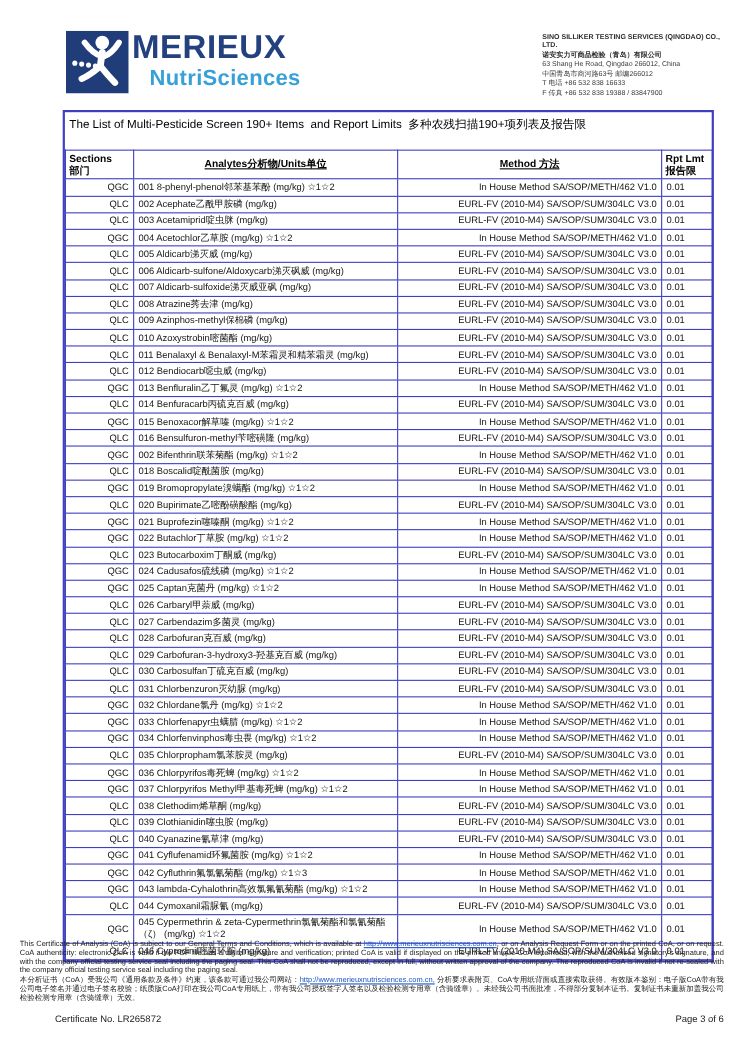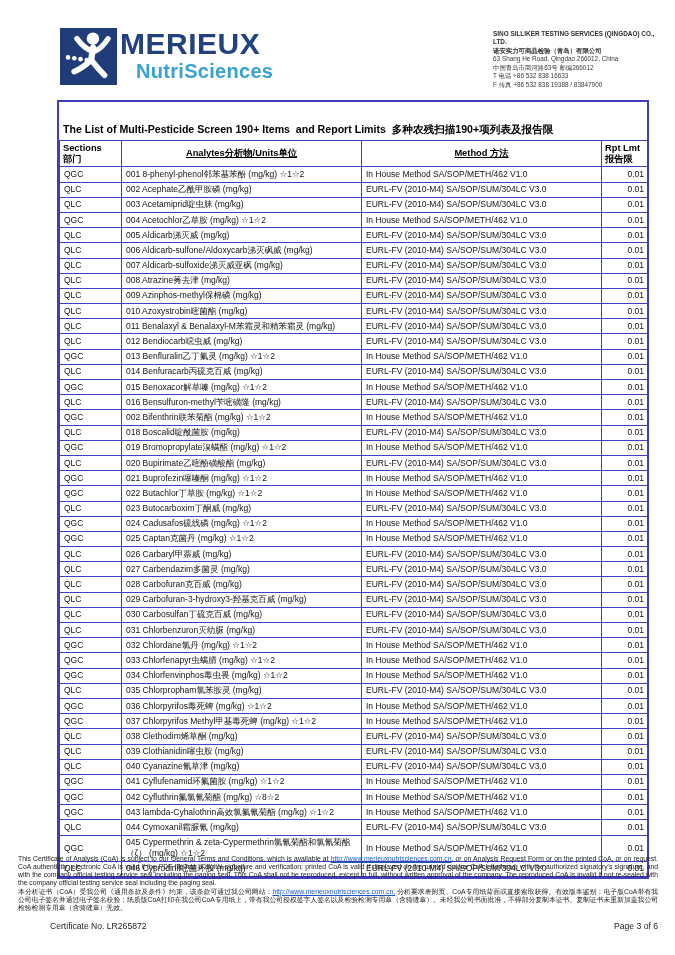--- a/index.html
+++ b/index.html
@@ -25,35 +25,34 @@
   .brand-top{font-size:30px;font-weight:bold;color:var(--brand);letter-spacing:.5px;}
   .brand-bottom{font-size:20px;font-weight:bold;color:var(--nutri);letter-spacing:.3px;margin-top:2px;margin-left:16px;}
   .company{position:absolute;left:493px;top:30px;width:165px;font-size:6.4px;line-height:1.32;color:#3a3a3a;}
   .company .b{font-weight:bold;color:#2e2e2e;}
   
   .box{
     position:absolute;left:57px;top:100px;width:592px;
     border:2px solid var(--blue);background:#fff;
   }
   .rtitle{
-    font-size:10.6px;font-weight:bold;padding:4px 4px 3px 4px;color:#000;
+    font-size:10.6px;font-weight:normal;padding:4px 4px 3px 4px;color:#000;
     white-space:pre-wrap;
-    margin-top:17px;
   }
-  table{width:100%;border-collapse:collapse;table-layout:fixed;}
+  table{width:100%;border-collapse:collapse;table-layout:fixed;margin-top:13px;}
   col.c1{width:62px;}col.c2{width:240px;}col.c3{width:240px;}col.c4{width:46px;}
   th,td{border:1px solid var(--blue);vertical-align:middle;}
   th{font-size:9.3px;font-weight:bold;padding:2px 3px;color:#000;line-height:1.15;}
   th.h-sec,th.h-rpt{text-align:left;}
   th.h-ana,th.h-met{text-align:center;text-decoration:underline;}
   td{font-size:8.5px;line-height:11px;padding:1.6px 4px;}
-  td.c-sec{text-align:left;}
+  td.c-sec{text-align:right;}
   td.c-ana{text-align:left;}
-  td.c-met{text-align:left;}
-  td.c-lim{text-align:right;padding-right:3px;}
+  td.c-met{text-align:right;}
+  td.c-lim{text-align:left;padding-right:3px;}
   
   .foot{position:absolute;left:18px;top:855px;width:640px;font-size:6.8px;line-height:1.2;color:#222;text-align:justify;}
   .foot p{margin:0;}
   .foot a{color:var(--link);text-decoration:underline;}
   .certline{display:flex;justify-content:space-between;margin-top:9px;font-size:8.6px;color:#222;padding-left:32px;}
 </style>
 </head>
 <body>
 
 <div class="hdr">
@@ -351,21 +350,21 @@
     <td class="c-lim">0.01</td>
   </tr>
         <tr>
     <td class="c-sec">QGC</td>
     <td class="c-ana">041 Cyflufenamid环氟菌胺 (mg/kg) ☆1☆2</td>
     <td class="c-met">In House Method SA/SOP/METH/462 V1.0</td>
     <td class="c-lim">0.01</td>
   </tr>
         <tr>
     <td class="c-sec">QGC</td>
-    <td class="c-ana">042 Cyfluthrin氟氯氰菊酯 (mg/kg) ☆8☆2</td>
+    <td class="c-ana">042 Cyfluthrin氟氯氰菊酯 (mg/kg) ☆1☆3</td>
     <td class="c-met">In House Method SA/SOP/METH/462 V1.0</td>
     <td class="c-lim">0.01</td>
   </tr>
         <tr>
     <td class="c-sec">QGC</td>
     <td class="c-ana">043 lambda-Cyhalothrin高效氯氟氰菊酯 (mg/kg) ☆1☆2</td>
     <td class="c-met">In House Method SA/SOP/METH/462 V1.0</td>
     <td class="c-lim">0.01</td>
   </tr>
         <tr>

